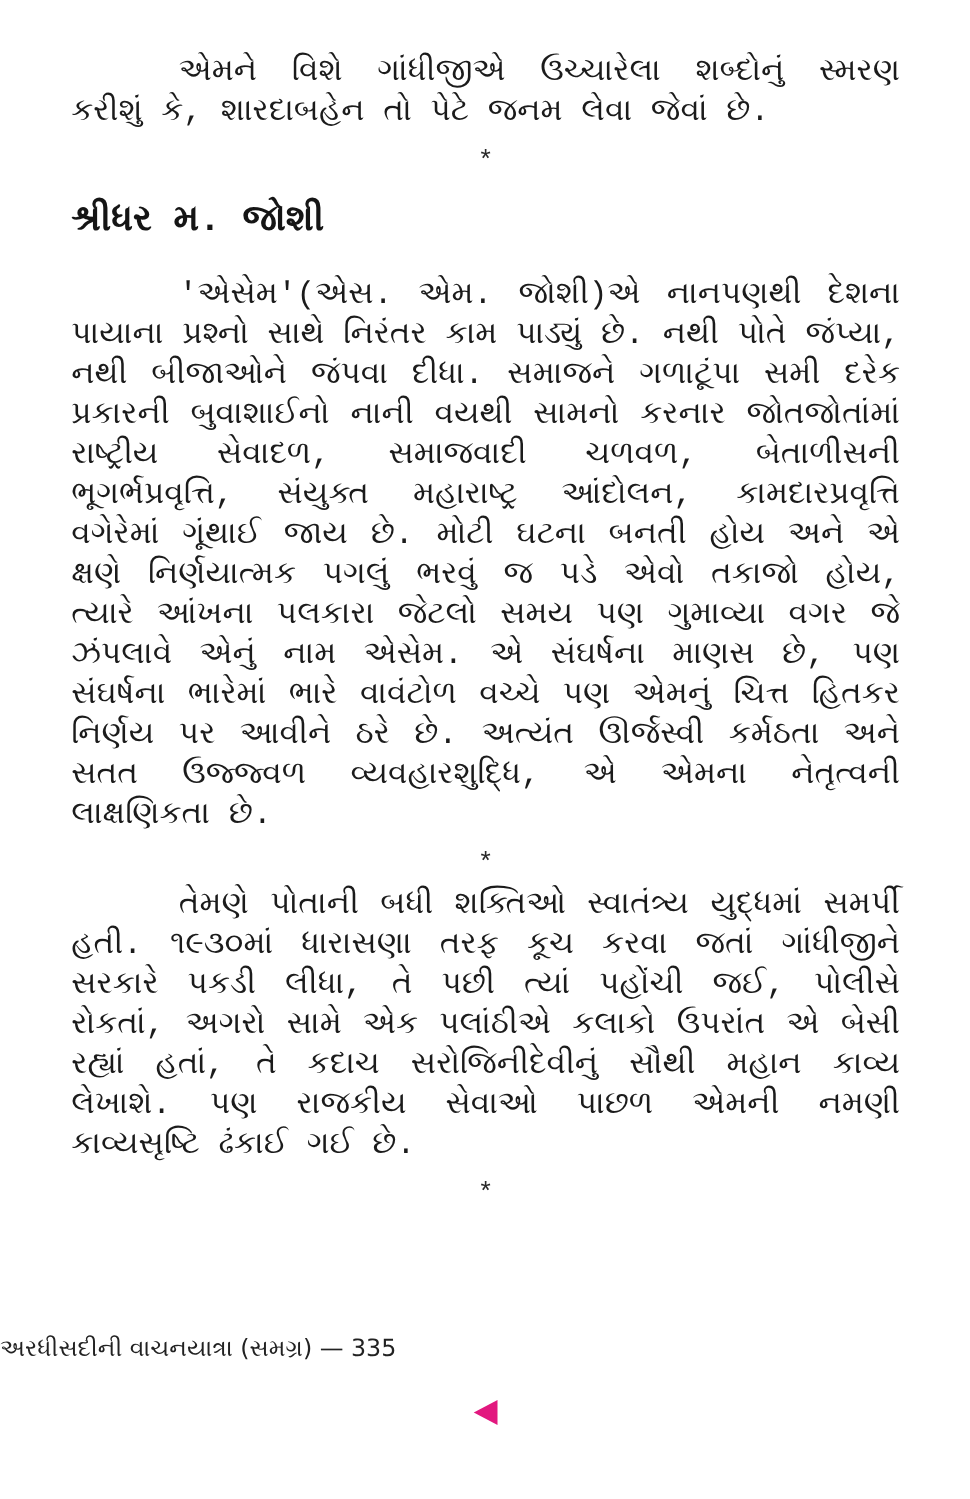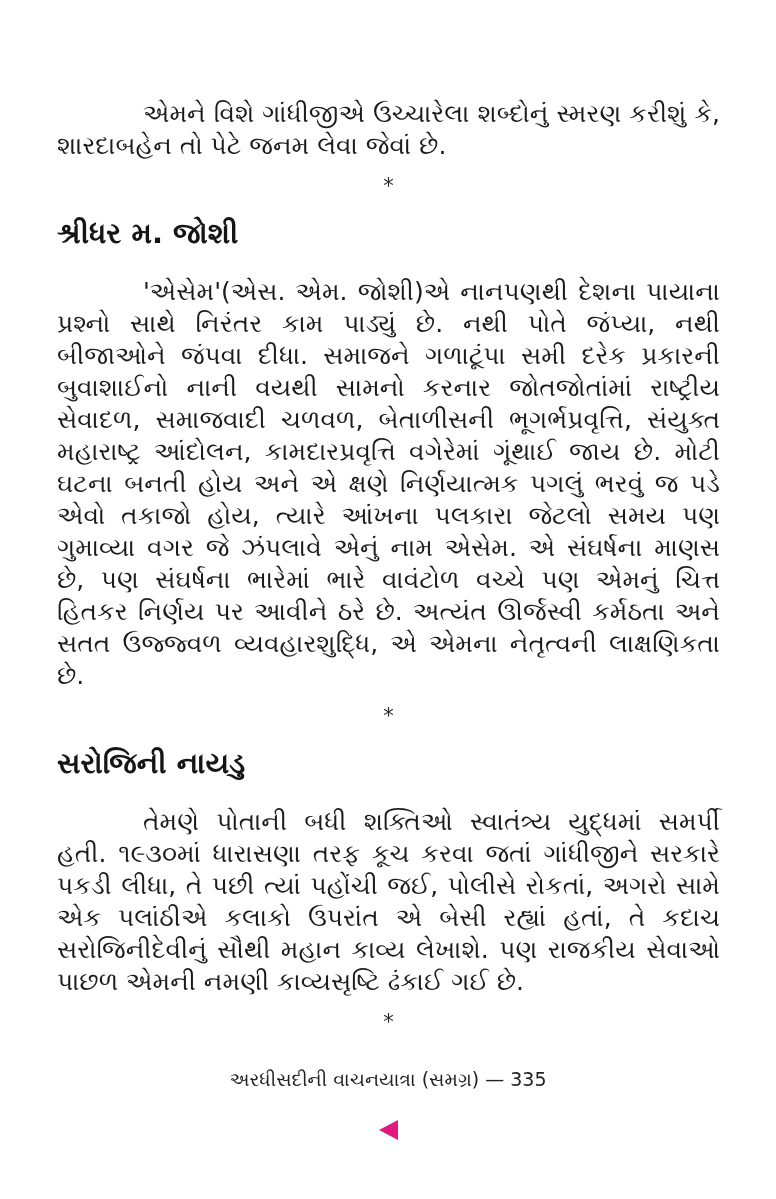--- a/index.html
+++ b/index.html
@@ -14,21 +14,22 @@
     background: #ffffff;
     overflow: hidden;
     font-family: "DejaVu Sans", sans-serif;
     color: #1b1b1b;
   }
   .content {
     position: absolute;
     top: 0;
     left: 57px;
     width: 663px;
-    padding-top: 98px;
+    padding-top: 42px;
+    font-family: Liberation Mono, monospace;
   }
   .body-para {
     margin: 0;
     font-size: 25px;
     line-height: 32px;
     text-align: justify;
     text-indent: 86px;
     color: #1b1b1b;
   }
   .separator {
@@ -45,21 +46,20 @@
     font-size: 29px;
     line-height: 38px;
     font-weight: bold;
     color: #151515;
   }
   .footer-line {
     position: absolute;
     top: 1066px;
     left: 0;
     width: 776px;
-    text-align: center;
     font-size: 19px;
     line-height: 26px;
     color: #222222;
   }
   .back-arrow {
     position: absolute;
     left: 379px;
     top: 1120px;
     width: 0;
     height: 0;
@@ -79,21 +79,20 @@
     <p class="body-para">એમને વિશે ગાંધીજીએ ઉચ્ચારેલા શબ્દોનું સ્મરણ કરીશું કે, શારદાબહેન તો પેટે જનમ લેવા જેવાં છે.</p>
 
     <div class="separator">*</div>
 
     <h2 class="section-heading">શ્રીધર મ. જોશી</h2>
 
     <p class="body-para">'એસેમ'(એસ. એમ. જોશી)એ નાનપણથી દેશના પાયાના પ્રશ્નો સાથે નિરંતર કામ પાડ્યું છે. નથી પોતે જંપ્યા, નથી બીજાઓને જંપવા દીધા. સમાજને ગળાટૂંપા સમી દરેક પ્રકારની બુવાશાઈનો નાની વયથી સામનો કરનાર જોતજોતાંમાં રાષ્ટ્રીય સેવાદળ, સમાજવાદી ચળવળ, બેતાળીસની ભૂગર્ભપ્રવૃત્તિ, સંયુક્ત મહારાષ્ટ્ર આંદોલન, કામદારપ્રવૃત્તિ વગેરેમાં ગૂંથાઈ જાય છે. મોટી ઘટના બનતી હોય અને એ ક્ષણે નિર્ણયાત્મક પગલું ભરવું જ પડે એવો તકાજો હોય, ત્યારે આંખના પલકારા જેટલો સમય પણ ગુમાવ્યા વગર જે ઝંપલાવે એનું નામ એસેમ. એ સંઘર્ષના માણસ છે, પણ સંઘર્ષના ભારેમાં ભારે વાવંટોળ વચ્ચે પણ એમનું ચિત્ત હિતકર નિર્ણય પર આવીને ઠરે છે. અત્યંત ઊર્જસ્વી કર્મઠતા અને સતત ઉજ્જ્વળ વ્યવહારશુદ્ધિ, એ એમના નેતૃત્વની લાક્ષણિકતા છે.</p>
 
     <div class="separator">*</div>
 
-    <h2 class="section-heading">સરોજિની નાયડુ</h2>
 
     <p class="body-para">તેમણે પોતાની બધી શક્તિઓ સ્વાતંત્ર્ય યુદ્ધમાં સમર્પી હતી. ૧૯૩૦માં ધારાસણા તરફ કૂચ કરવા જતાં ગાંધીજીને સરકારે પકડી લીધા, તે પછી ત્યાં પહોંચી જઈ, પોલીસે રોકતાં, અગરો સામે એક પલાંઠીએ કલાકો ઉપરાંત એ બેસી રહ્યાં હતાં, તે કદાચ સરોજિનીદેવીનું સૌથી મહાન કાવ્ય લેખાશે. પણ રાજકીય સેવાઓ પાછળ એમની નમણી કાવ્યસૃષ્ટિ ઢંકાઈ ગઈ છે.</p>
 
     <div class="separator">*</div>
 
   </div>
 
   <div class="footer-line">અરધીસદીની વાચનયાત્રા (સમગ્ર) — 335</div>
 
   <div class="back-arrow" title=""></div>

